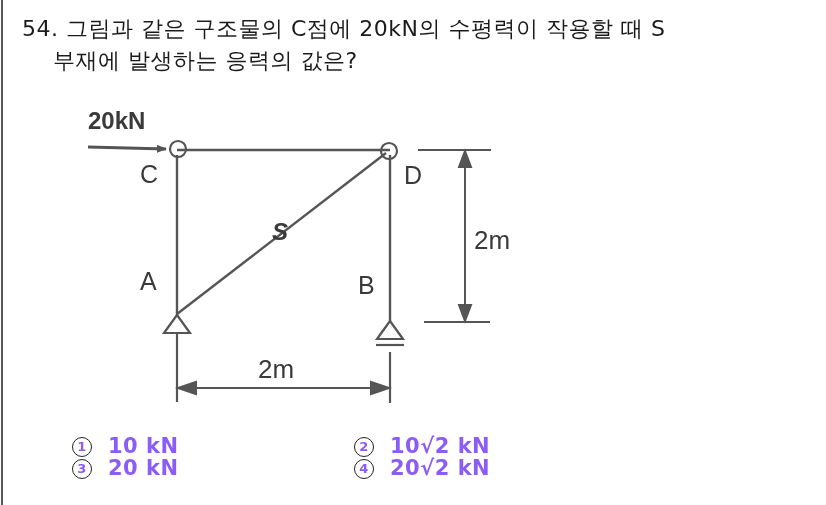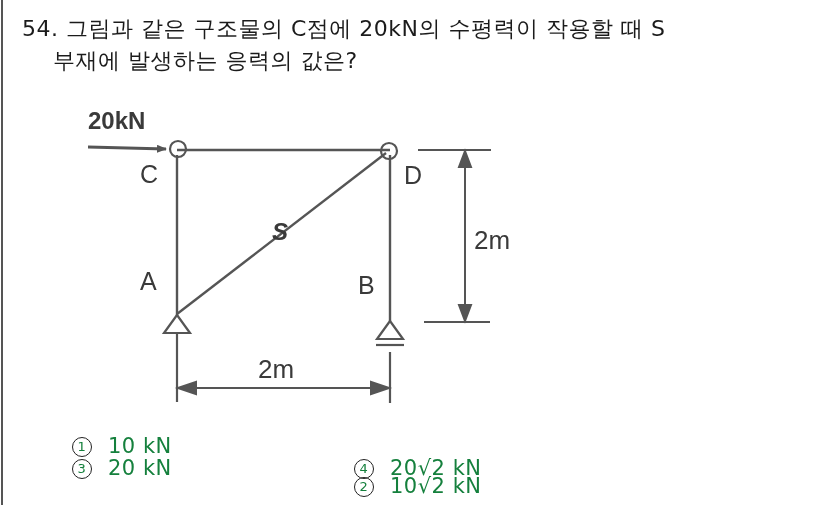--- a/index.html
+++ b/index.html
@@ -4,21 +4,21 @@
 <style>
   html, body { margin:0; padding:0; background:#ffffff; }
   body { width:826px; height:505px; position:relative; overflow:hidden;
          font-family: "DejaVu Sans", "Liberation Sans", sans-serif; color:#1a1a1a; }
   .left-border { position:absolute; left:1px; top:0; width:2px; height:505px; background:#555; }
   .q-line { position:absolute; font-size:22px; letter-spacing:0.5px; white-space:nowrap; color:#1b1b1b; }
   .q1 { left:22px; top:14px; }
   .q2 { left:53px; top:46px; }
   .diagram { position:absolute; left:0; top:0; width:826px; height:505px; }
   .dlabel { font-family:"Liberation Sans", sans-serif; fill:#3a3a3a; }
-  .opt { position:absolute; font-size:21px; white-space:nowrap; color:#15803d; letter-spacing:0.5px; }
+  .opt { position:absolute; font-size:21px; white-space:nowrap; color:#8b5cf6; letter-spacing:0.5px;font-weight:bold; }
   .opt .num { display:inline-block; width:18px; height:18px; border:1.4px solid #222; border-radius:50%;
               font-size:13px; line-height:18px; text-align:center; margin-right:16px; vertical-align:2px; }
 </style>
 </head>
 <body>
 
 <div class="left-border"></div>
 
 <div class="q-line q1">
   <span>54.</span>
@@ -77,21 +77,21 @@
   <text class="dlabel" x="140" y="183" font-size="25">C</text>
   <text class="dlabel" x="404" y="184" font-size="25">D</text>
   <text class="dlabel" x="140" y="290" font-size="25">A</text>
   <text class="dlabel" x="358" y="294" font-size="25">B</text>
   <text class="dlabel" x="272" y="240" font-size="24" font-weight="bold" font-style="italic">S</text>
 </svg>
 
 <div class="opt" style="left:72px; top:434px;">
   <span class="num">1</span><span>10  kN</span>
 </div>
-<div class="opt" style="left:354px; top:434px;margin-top:40px;">
+<div class="opt" style="left:354px; top:434px;">
   <span class="num">2</span><span>10√2  kN</span>
 </div>
 <div class="opt" style="left:72px; top:456px;">
   <span class="num">3</span><span>20  kN</span>
 </div>
 <div class="opt" style="left:354px; top:456px;">
   <span class="num">4</span><span>20√2  kN</span>
 </div>
 
 </body></html>

